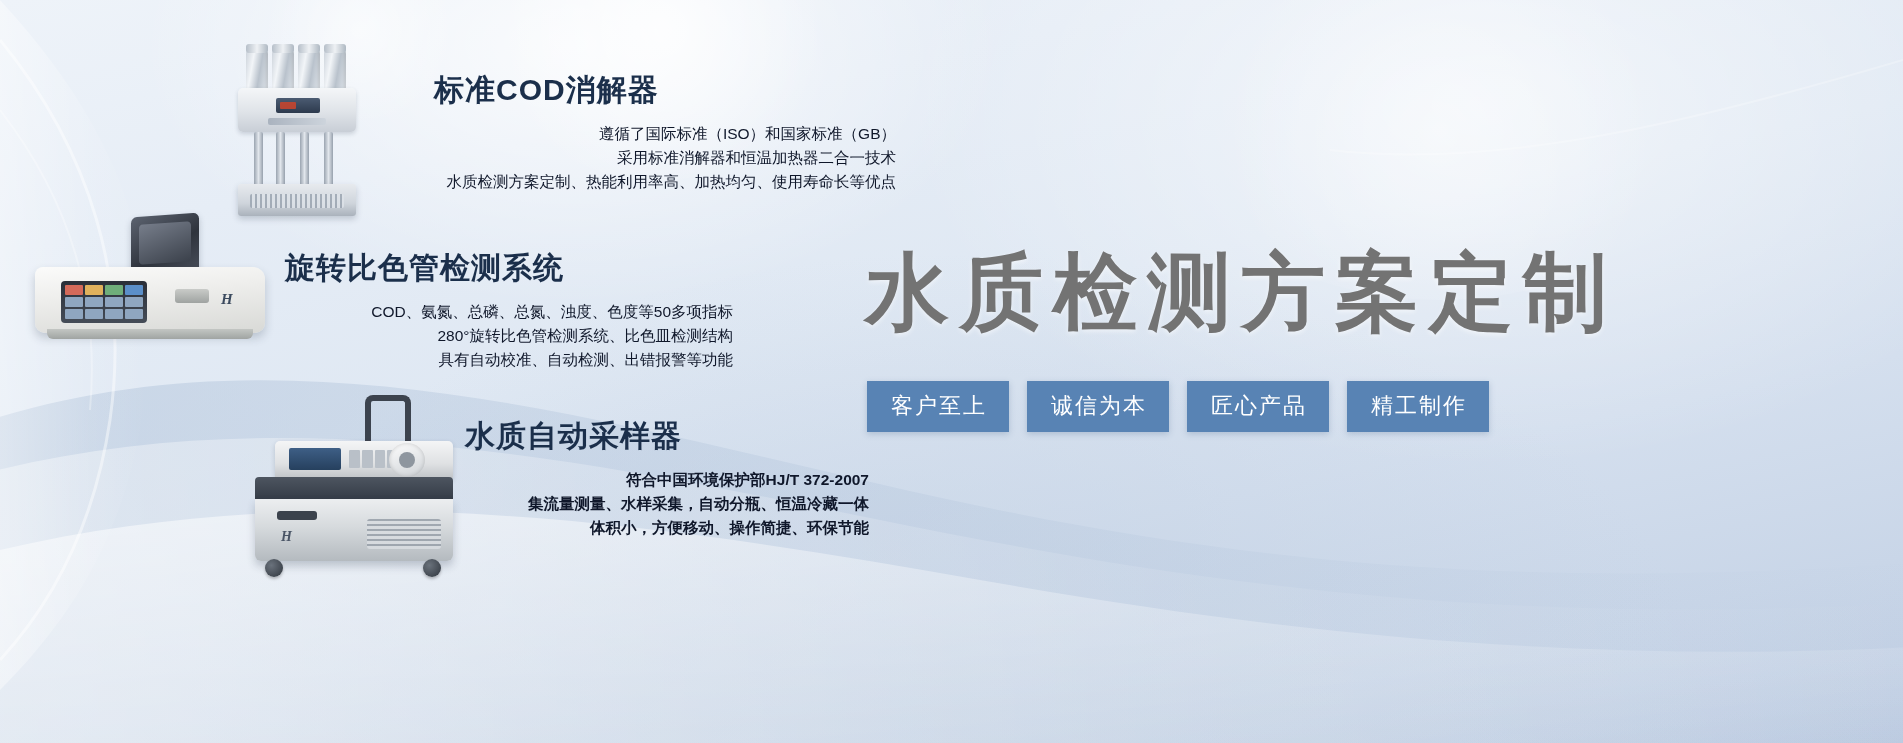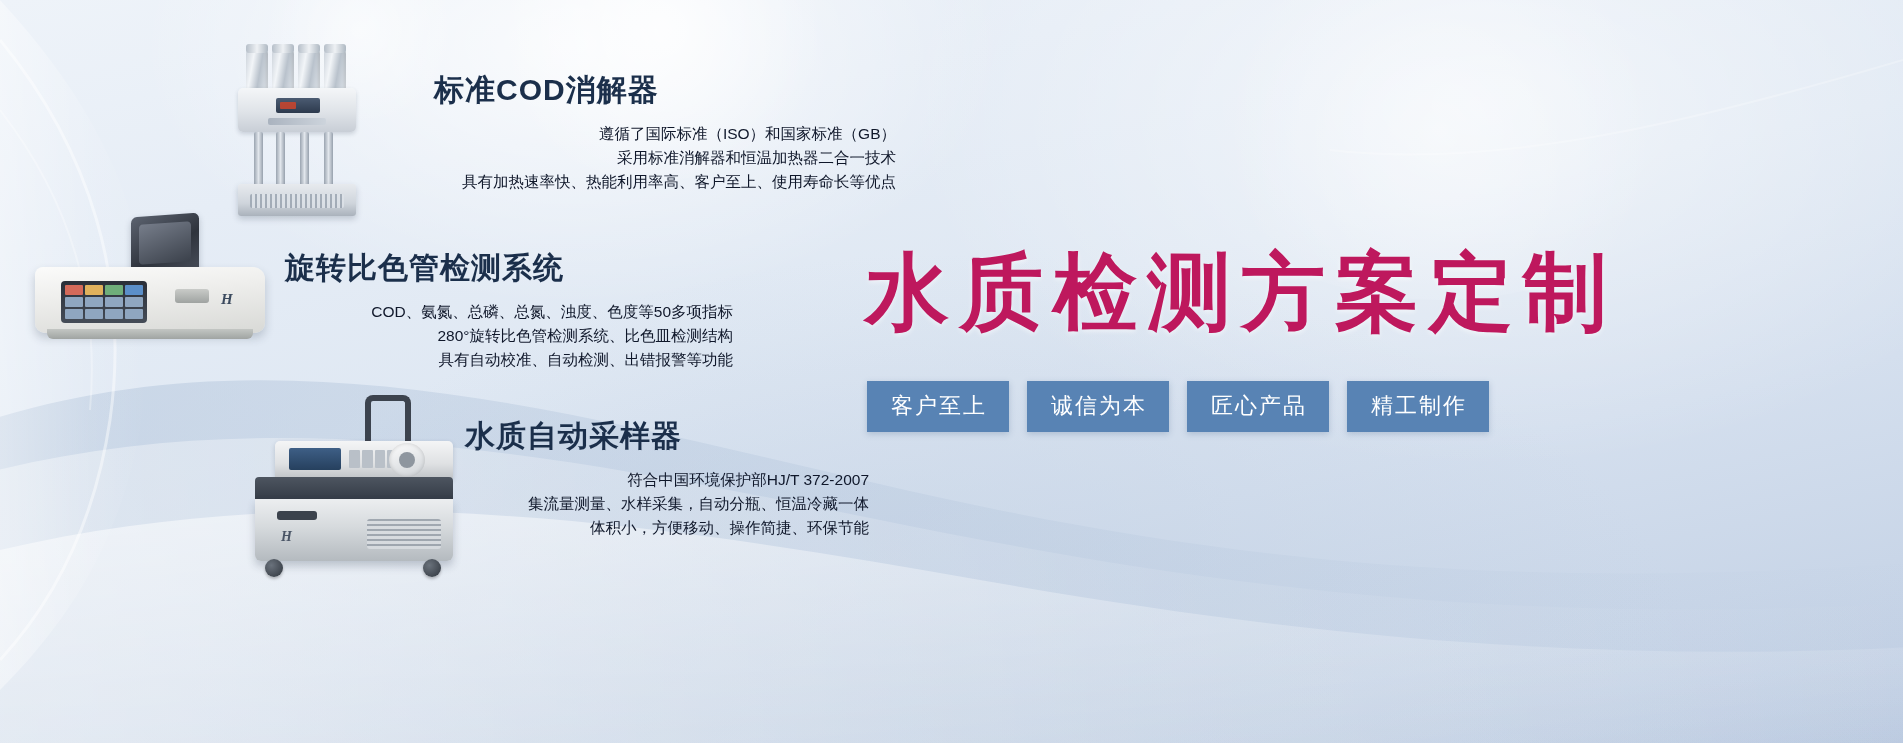--- a/index.html
+++ b/index.html
@@ -43,26 +43,26 @@
   .product .pdesc div {
     color:#0f172a; font-size:15.5px; line-height:24px;
     white-space:nowrap; text-align:right;
   }
 
   #product-1 { left:388px; top:72px;margin-left:46px; }
   #product-1 .pdesc { width:462px; }
   #product-2 { left:285px; top:250px; }
   #product-2 .pdesc { width:448px; }
   #product-3 { left:465px; top:418px; }
-  #product-3 .pdesc { width:404px; }
+  #product-3 .pdesc { width:404px;font-weight:bold; }
 
   
   #headline {
     position:absolute; left:865px; top:236px;
-    font-size:84px; font-weight:bold; color:#be185d;
+    font-size:84px; font-weight:bold; color:#737373;
     letter-spacing:10px; white-space:nowrap;
     text-shadow:0 2px 5px rgba(255,255,255,0.55);
   }
 
   
   #badges {
     position:absolute; left:867px; top:381px;
     display:flex; gap:18px;
   }
   .badge {
@@ -335,21 +335,21 @@
   </div>
   <div class="wheel w1"></div>
   <div class="wheel w2"></div>
 </div>
 
 <div class="product" id="product-1">
   <div class="ptitle">标准COD消解器</div>
   <div class="pdesc">
     <div>遵循了国际标准（ISO）和国家标准（GB）</div>
     <div>采用标准消解器和恒温加热器二合一技术</div>
-    <div>具有加热速率快、热能利用率高、客户至上、使用寿命长等优点</div>
+    <div>水质检测方案定制、热能利用率高、加热均匀、使用寿命长等优点</div>
   </div>
 </div>
 
 <div class="product" id="product-2">
   <div class="ptitle">旋转比色管检测系统</div>
   <div class="pdesc">
     <div>COD、氨氮、总磷、总氮、浊度、色度等50多项指标</div>
     <div>280°旋转比色管检测系统、比色皿检测结构</div>
     <div>具有自动校准、自动检测、出错报警等功能</div>
   </div>

